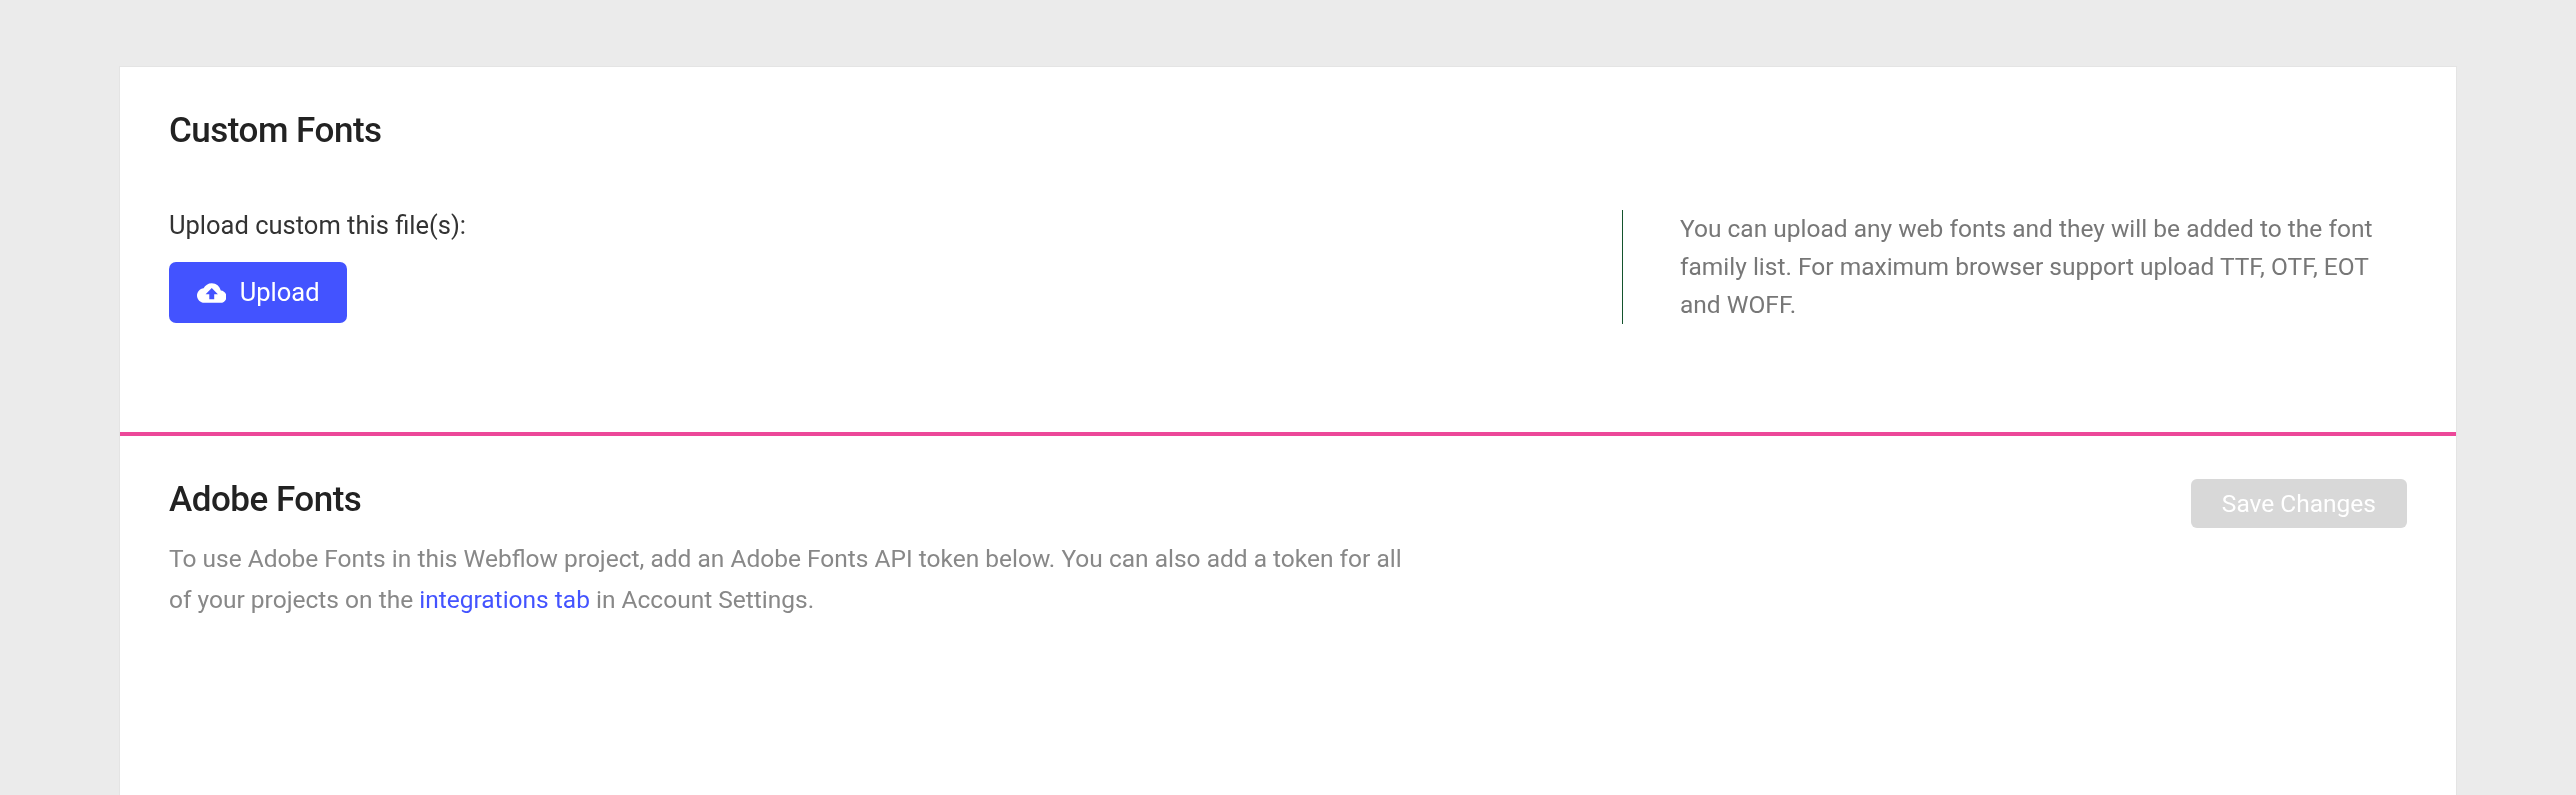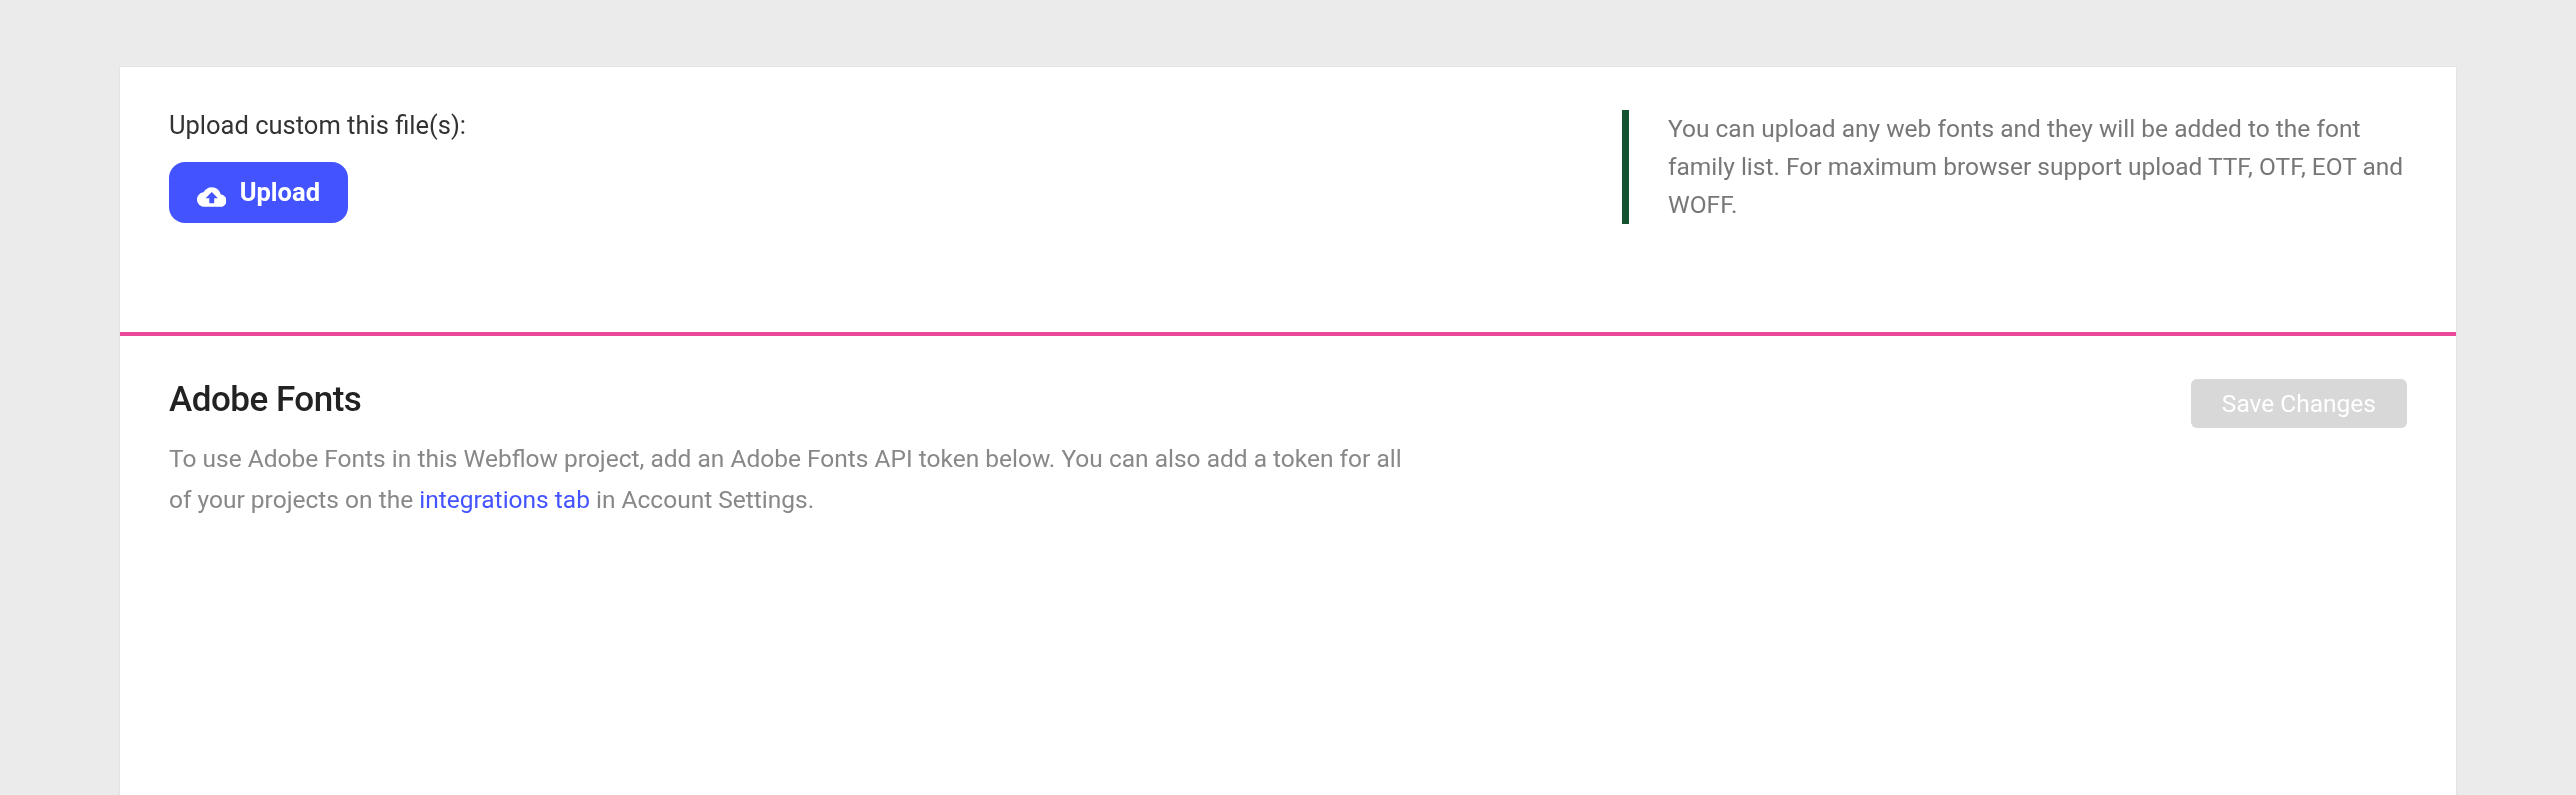--- a/index.html
+++ b/index.html
@@ -57,42 +57,42 @@
       display: flex;
       gap: 59px;
     }
     
     .content-left {
       flex: 0 0 1394px;
     }
     
     .content-right {
       flex: 1;
-      border-left: 7px solid #14532d;
-      padding-left: 39px;
+      border-left: 1px solid #14532d;
+      padding-left: 57px;
     }
     
     .upload-label {
       font-size: 25.5px;
       color: #333333;
       margin-bottom: 21.6px;
       font-weight: 400;
     }
     
     .upload-button {
       display: inline-flex;
-      align-items: flex-end;
+      align-items: center;
       gap: 13.7px;
       background-color: #4353ff;
       color: #ffffff;
       border: none;
       padding: 15.7px 27.5px;
       font-size: 25.5px;
-      font-weight: 700;
-      border-radius: 16px;
+      font-weight: 400;
+      border-radius: 7px;
       cursor: pointer;
       font-family: inherit;
     }
     
     .cloud-icon {
       width: 29.5px;
       height: 23.6px;
       fill: #ffffff;
     }
     
@@ -131,20 +131,21 @@
       cursor: pointer;
       font-family: inherit;
     }
   </style>
 </head>
 <body>
 
 <div class="container">
 
   <div class="section-custom-fonts">
+    <h2 class="section-title">Custom Fonts</h2>
 
     <div class="content-row">
       <div class="content-left">
         <div class="upload-label">Upload custom this file(s):</div>
         <button class="upload-button">
           <svg class="cloud-icon" viewBox="0 0 24 18">
             <path d="M19.35 8.04C18.67 4.59 15.64 2 12 2 9.11 2 6.6 3.64 5.35 6.04 2.34 6.36 0 8.91 0 12c0 3.31 2.69 6 6 6h13c2.76 0 5-2.24 5-5 0-2.64-2.05-4.78-4.65-4.96zM14 11v4h-4v-4H7l5-5 5 5h-3z"></path>
           </svg>
           <span>Upload</span>
         </button>

